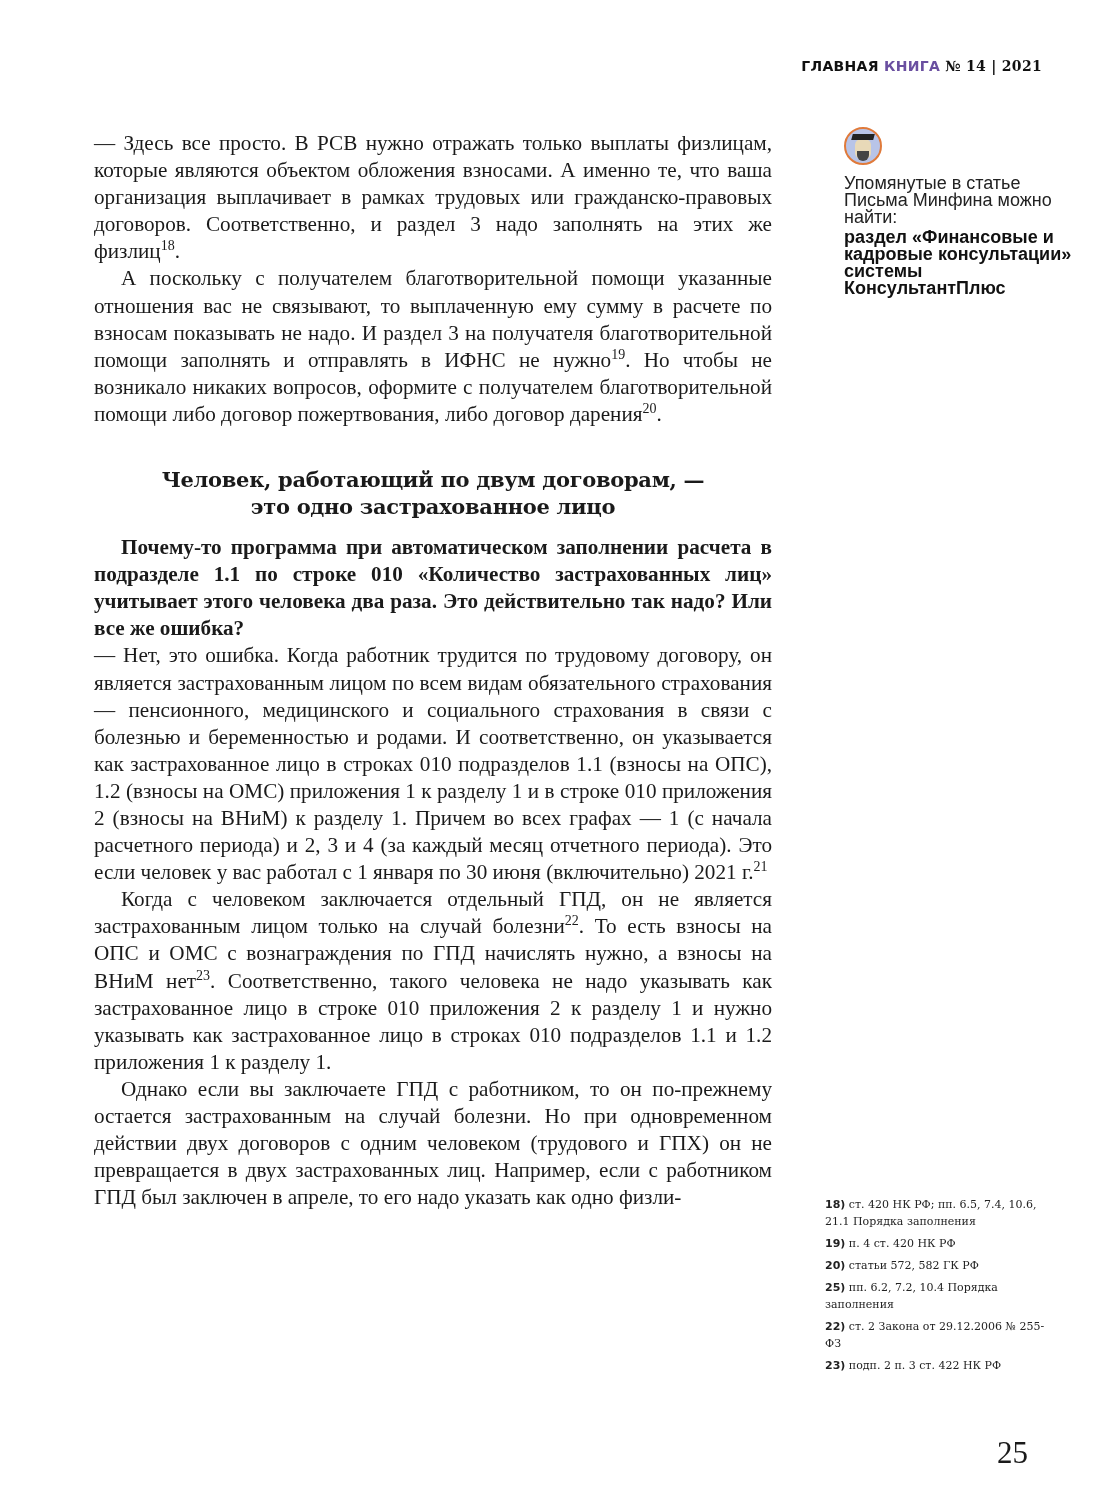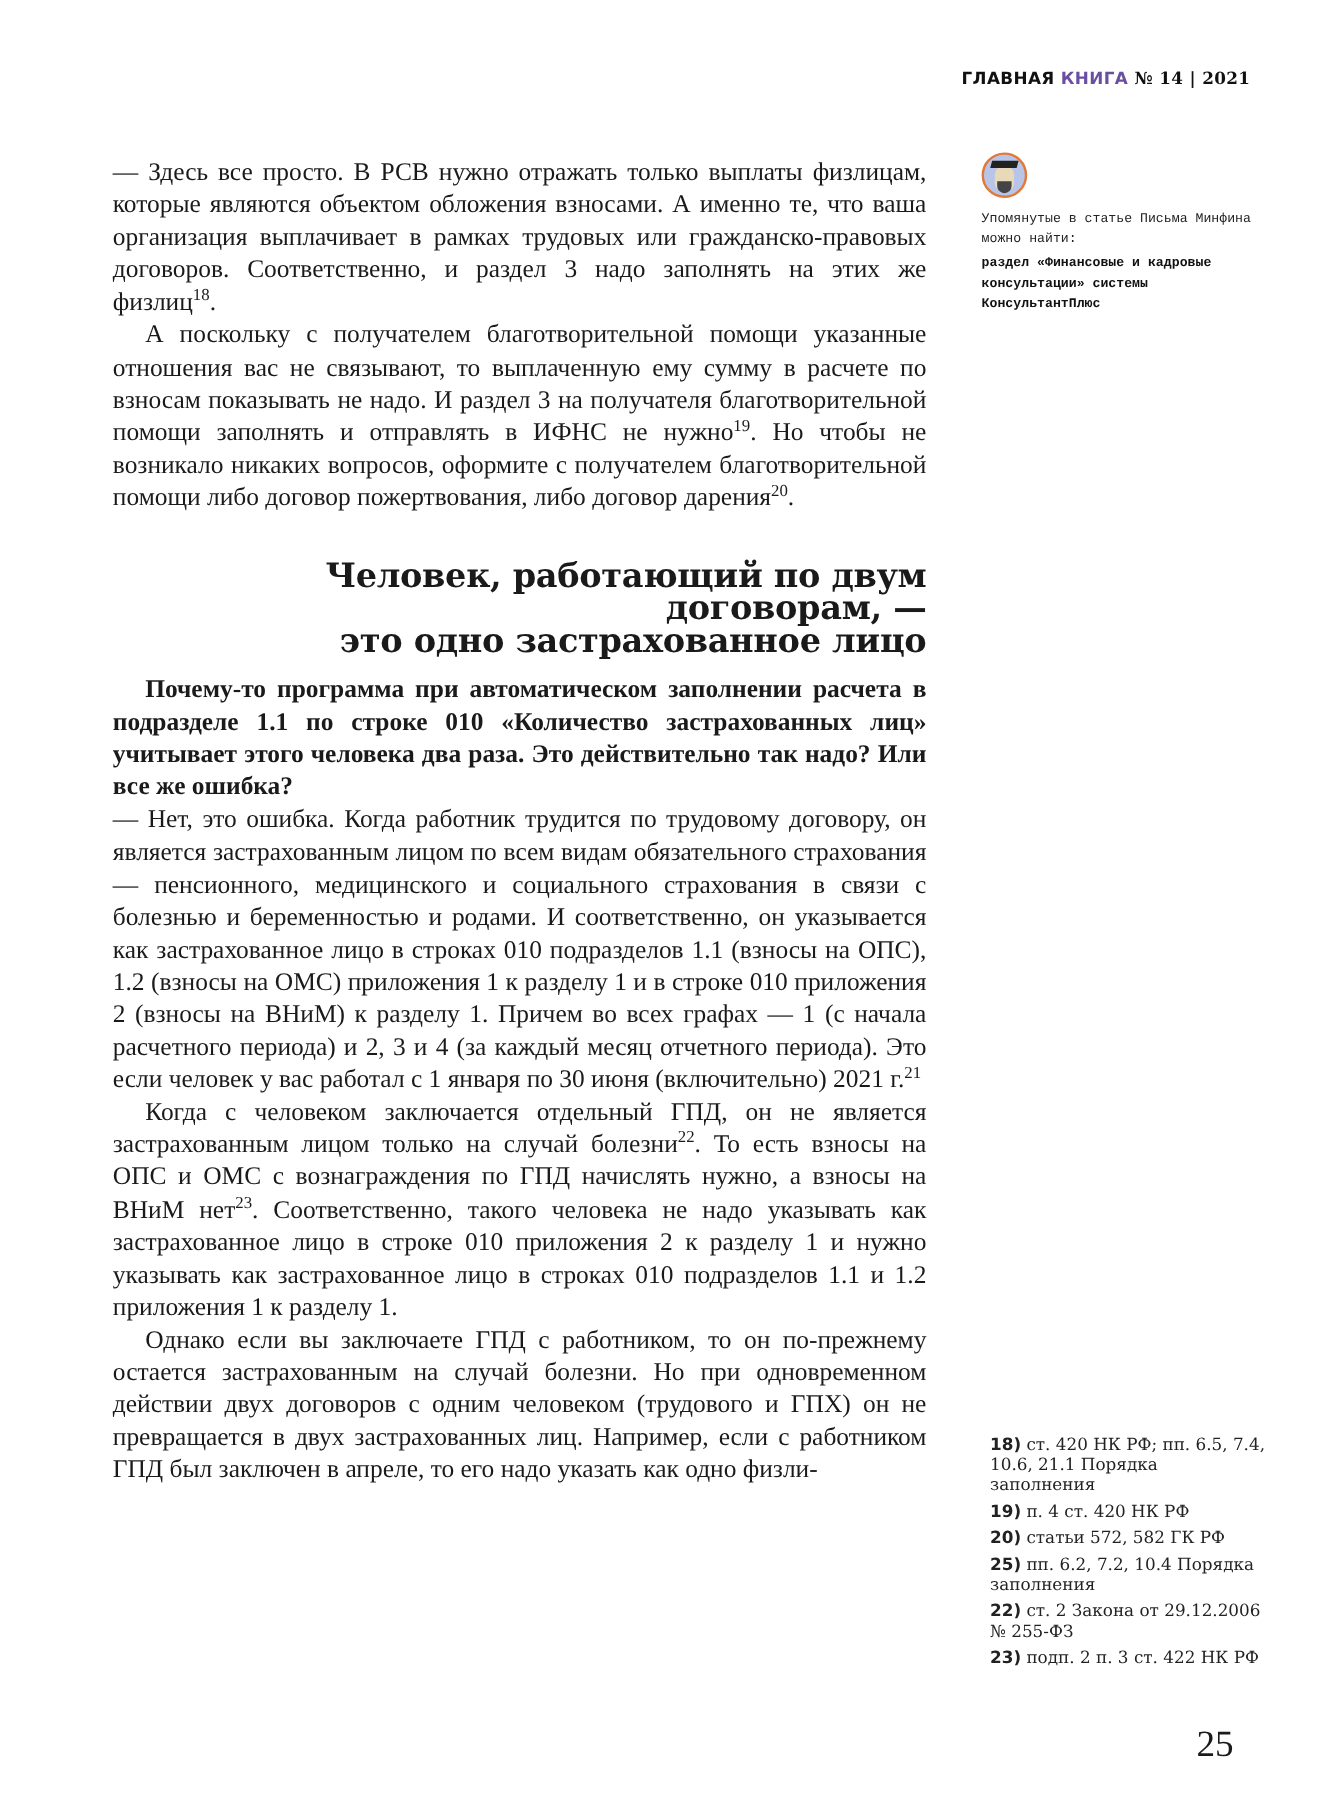--- a/index.html
+++ b/index.html
@@ -13,45 +13,45 @@
   .header .issue { font-family: "DejaVu Serif", serif; color: #111; margin-top: 18px; }
   .main {
     position: absolute; left: 94px; top: 130px; width: 678px;
     font-family: "Liberation Serif", serif; font-size: 21.2px; line-height: 27.1px;
     text-align: justify;
   }
   .main p { margin: 0; }
   .main p.indent { text-indent: 27px; }
   .main sup { font-size: 14px; line-height: 0; vertical-align: super; }
   .main h2 {
-    font-family: "DejaVu Serif", serif; font-weight: bold; font-size: 28px; line-height: 27px;
-    margin: 38px 0 14px 0; text-align: right; letter-spacing: -0.3px;
+    font-family: "DejaVu Serif", serif; font-weight: bold; font-size: 21px; line-height: 27px;
+    margin: 38px 0 14px 0; text-align: center; letter-spacing: -0.3px;
   }
   .main .q { font-weight: bold; font-family: "Liberation Serif", serif; }
   .at-badge {
     display: inline-block; width: 20px; height: 20px; background: #6a4fa0; color: #fff;
     font-family: "DejaVu Sans", sans-serif; font-size: 14px; line-height: 19px; text-align: center;
     margin-right: 7px; vertical-align: 1px; font-weight: normal;
   }
   .sidebar {
-    position: absolute; left: 818px; top: 127px; width: 230px;
-    font-family: Liberation Mono, monospace; font-size: 11px; line-height: 17px;
+    position: absolute; left: 844px; top: 127px; width: 230px;
+    font-family: Liberation Sans, sans-serif; font-size: 18px; line-height: 17px;
   }
   .avatar {
     width: 34px; height: 34px; border-radius: 50%; background: #b8c4e8; border: 2px solid #e07a3a;
     position: relative; overflow: hidden; margin-bottom: 10px;
   }
   .avatar .face { position: absolute; left: 9px; top: 10px; width: 16px; height: 20px; background: #e8d9b8; border-radius: 6px; }
   .avatar .cap { position: absolute; left: 6px; top: 5px; width: 22px; height: 6px; background: #222; transform: skewX(-15deg); }
   .avatar .beard { position: absolute; left: 11px; top: 22px; width: 12px; height: 10px; background: #444; border-radius: 0 0 6px 6px; }
   .sidebar .note { margin: 0; color: #222; }
   .sidebar .note-bold { margin: 3px 0 0 0; font-weight: bold; color: #111; }
   .footnotes {
     position: absolute; left: 825px; top: 1196px; width: 230px;
-    font-family: "DejaVu Serif", serif; font-size: 14px; line-height: 17px; color: #222;
+    font-family: "DejaVu Serif", serif; font-size: 11px; line-height: 17px; color: #222;
   }
   .footnotes .fn { margin-bottom: 5px; }
   .footnotes .fn b { font-family: "DejaVu Sans", sans-serif; font-weight: bold; }
   .page-num {
     position: absolute; right: 76px; top: 1435px;
     font-family: "Liberation Serif", serif; font-size: 31px;
   }
 </style>
 </head>
 <body>

